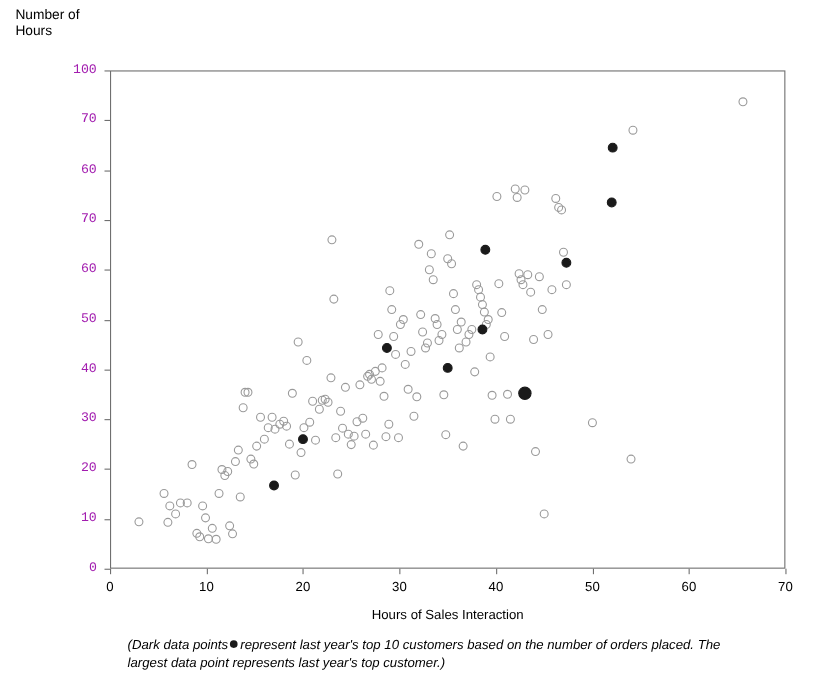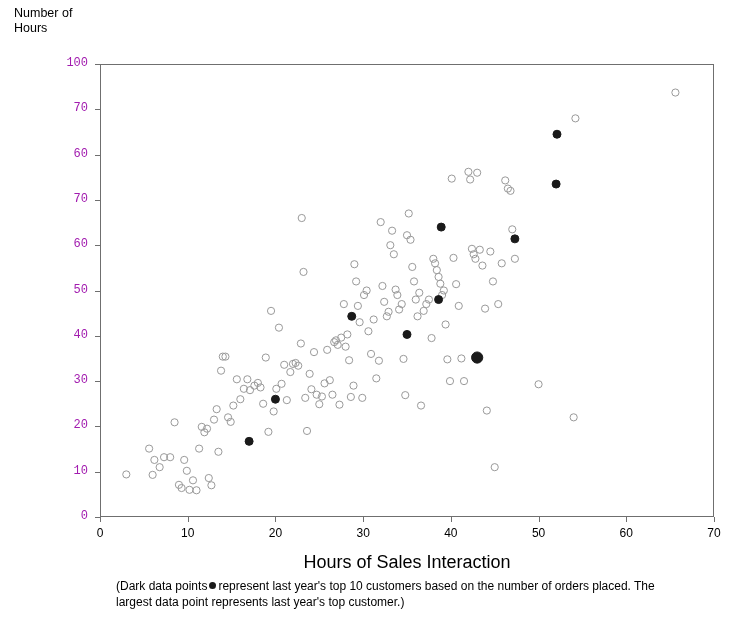--- a/index.html
+++ b/index.html
@@ -50,26 +50,26 @@
     position:absolute;
     width:5px;height:1px;background:#6f6f6f;
   }
   .tick-mark-x{
     position:absolute;
     width:1px;height:5px;background:#6f6f6f;
   }
 
   .x-axis-title{
     position:absolute;left:100px;top:552px;width:614px;
-    text-align:center;font-size:18px;
+    text-align:center;font-size:12px;
   }
 
   .footnote{
     position:absolute;left:116px;top:578px;width:560px;
-    font-size:12px;line-height:16px;
+    font-size:12px;line-height:16px;font-style:italic;
   }
   .footnote .dot-inline{
     display:inline-block;width:7px;height:7px;border-radius:50%;
     background:#1a1a1a;vertical-align:middle;margin:0 2px 2px 2px;
   }
 
   svg.points{position:absolute;left:0;top:0;width:746px;height:622px;pointer-events:none;}
   .pt-light{fill:none;stroke:#9a9a9a;stroke-width:1;}
   .pt-dark{fill:#1a1a1a;stroke:#1a1a1a;stroke-width:1;}
 </style>

